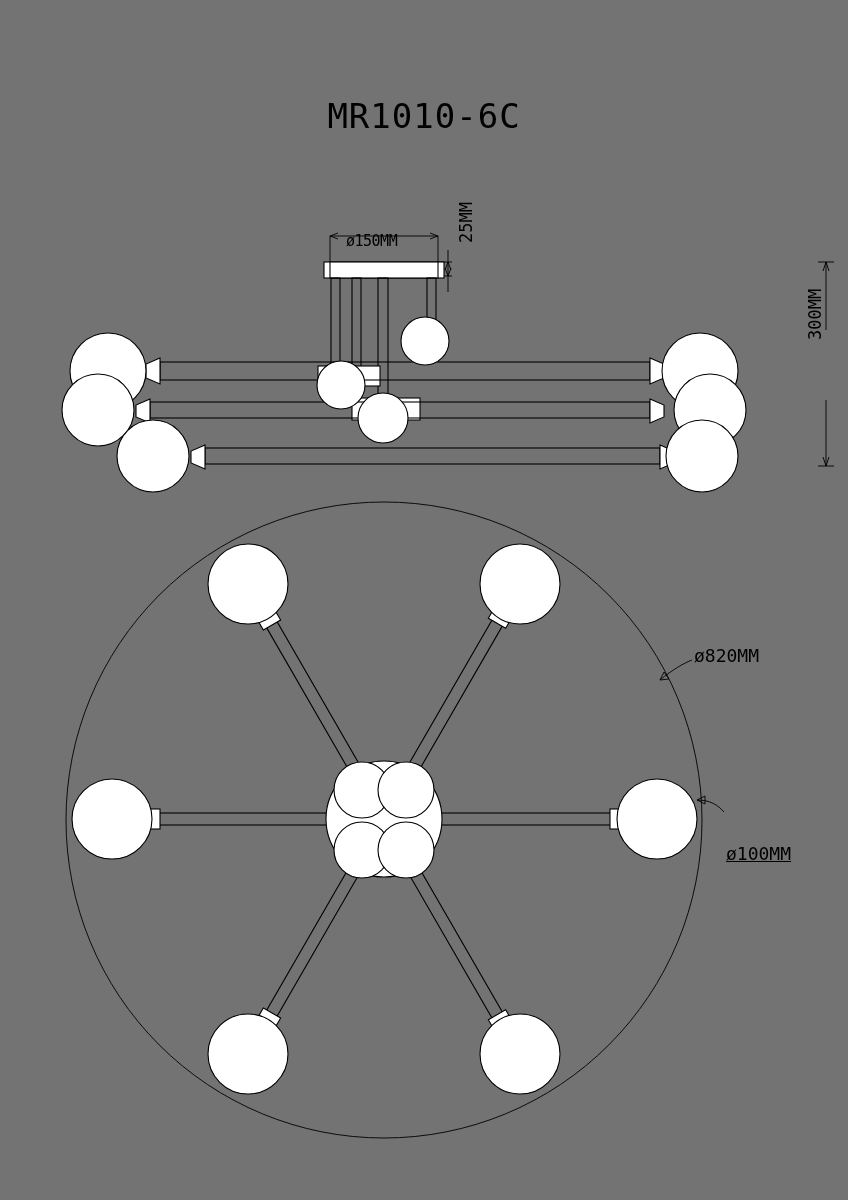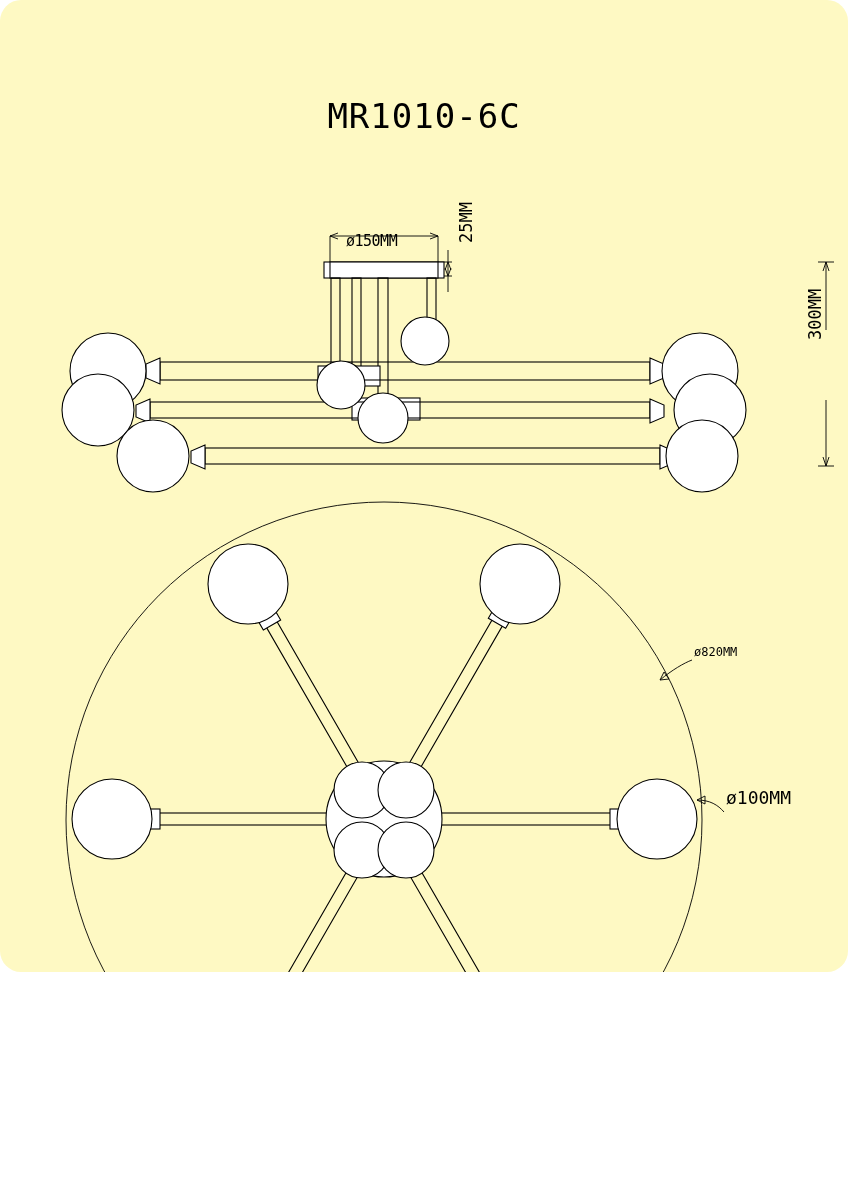--- a/index.html
+++ b/index.html
@@ -6,24 +6,23 @@
     margin: 0;
     padding: 0;
     background: #ffffff;
   }
   body {
     font-family: "DejaVu Sans Mono", monospace;
   }
   #sheet {
     position: relative;
     width: 848px;
-    height: 972px;
-    background: #fef9c3;
+    height: 1200px;
+    background: #737373;
     overflow: hidden;
-    border-radius: 21px;
   }
   #title {
     position: absolute;
     left: 0;
     top: 96px;
     width: 848px;
     text-align: center;
     font-size: 34px;
     letter-spacing: 1px;
     color: #000000;
@@ -53,26 +52,27 @@
   #lbl-300 {
     left: 805px;
     top: 340px;
     font-size: 17px;
     transform: rotate(-90deg);
     transform-origin: left top;
   }
   #lbl-820 {
     left: 694px;
     top: 645px;
-    font-size: 12px;
+    font-size: 18px;
   }
   #lbl-100 {
     left: 726px;
-    top: 787px;
+    top: 843px;
     font-size: 18px;
+    text-decoration: underline;
   }
   svg {
     position: absolute;
     left: 0;
     top: 0;
     width: 848px;
     height: 1200px;
   }
   .ln {
     fill: none;

